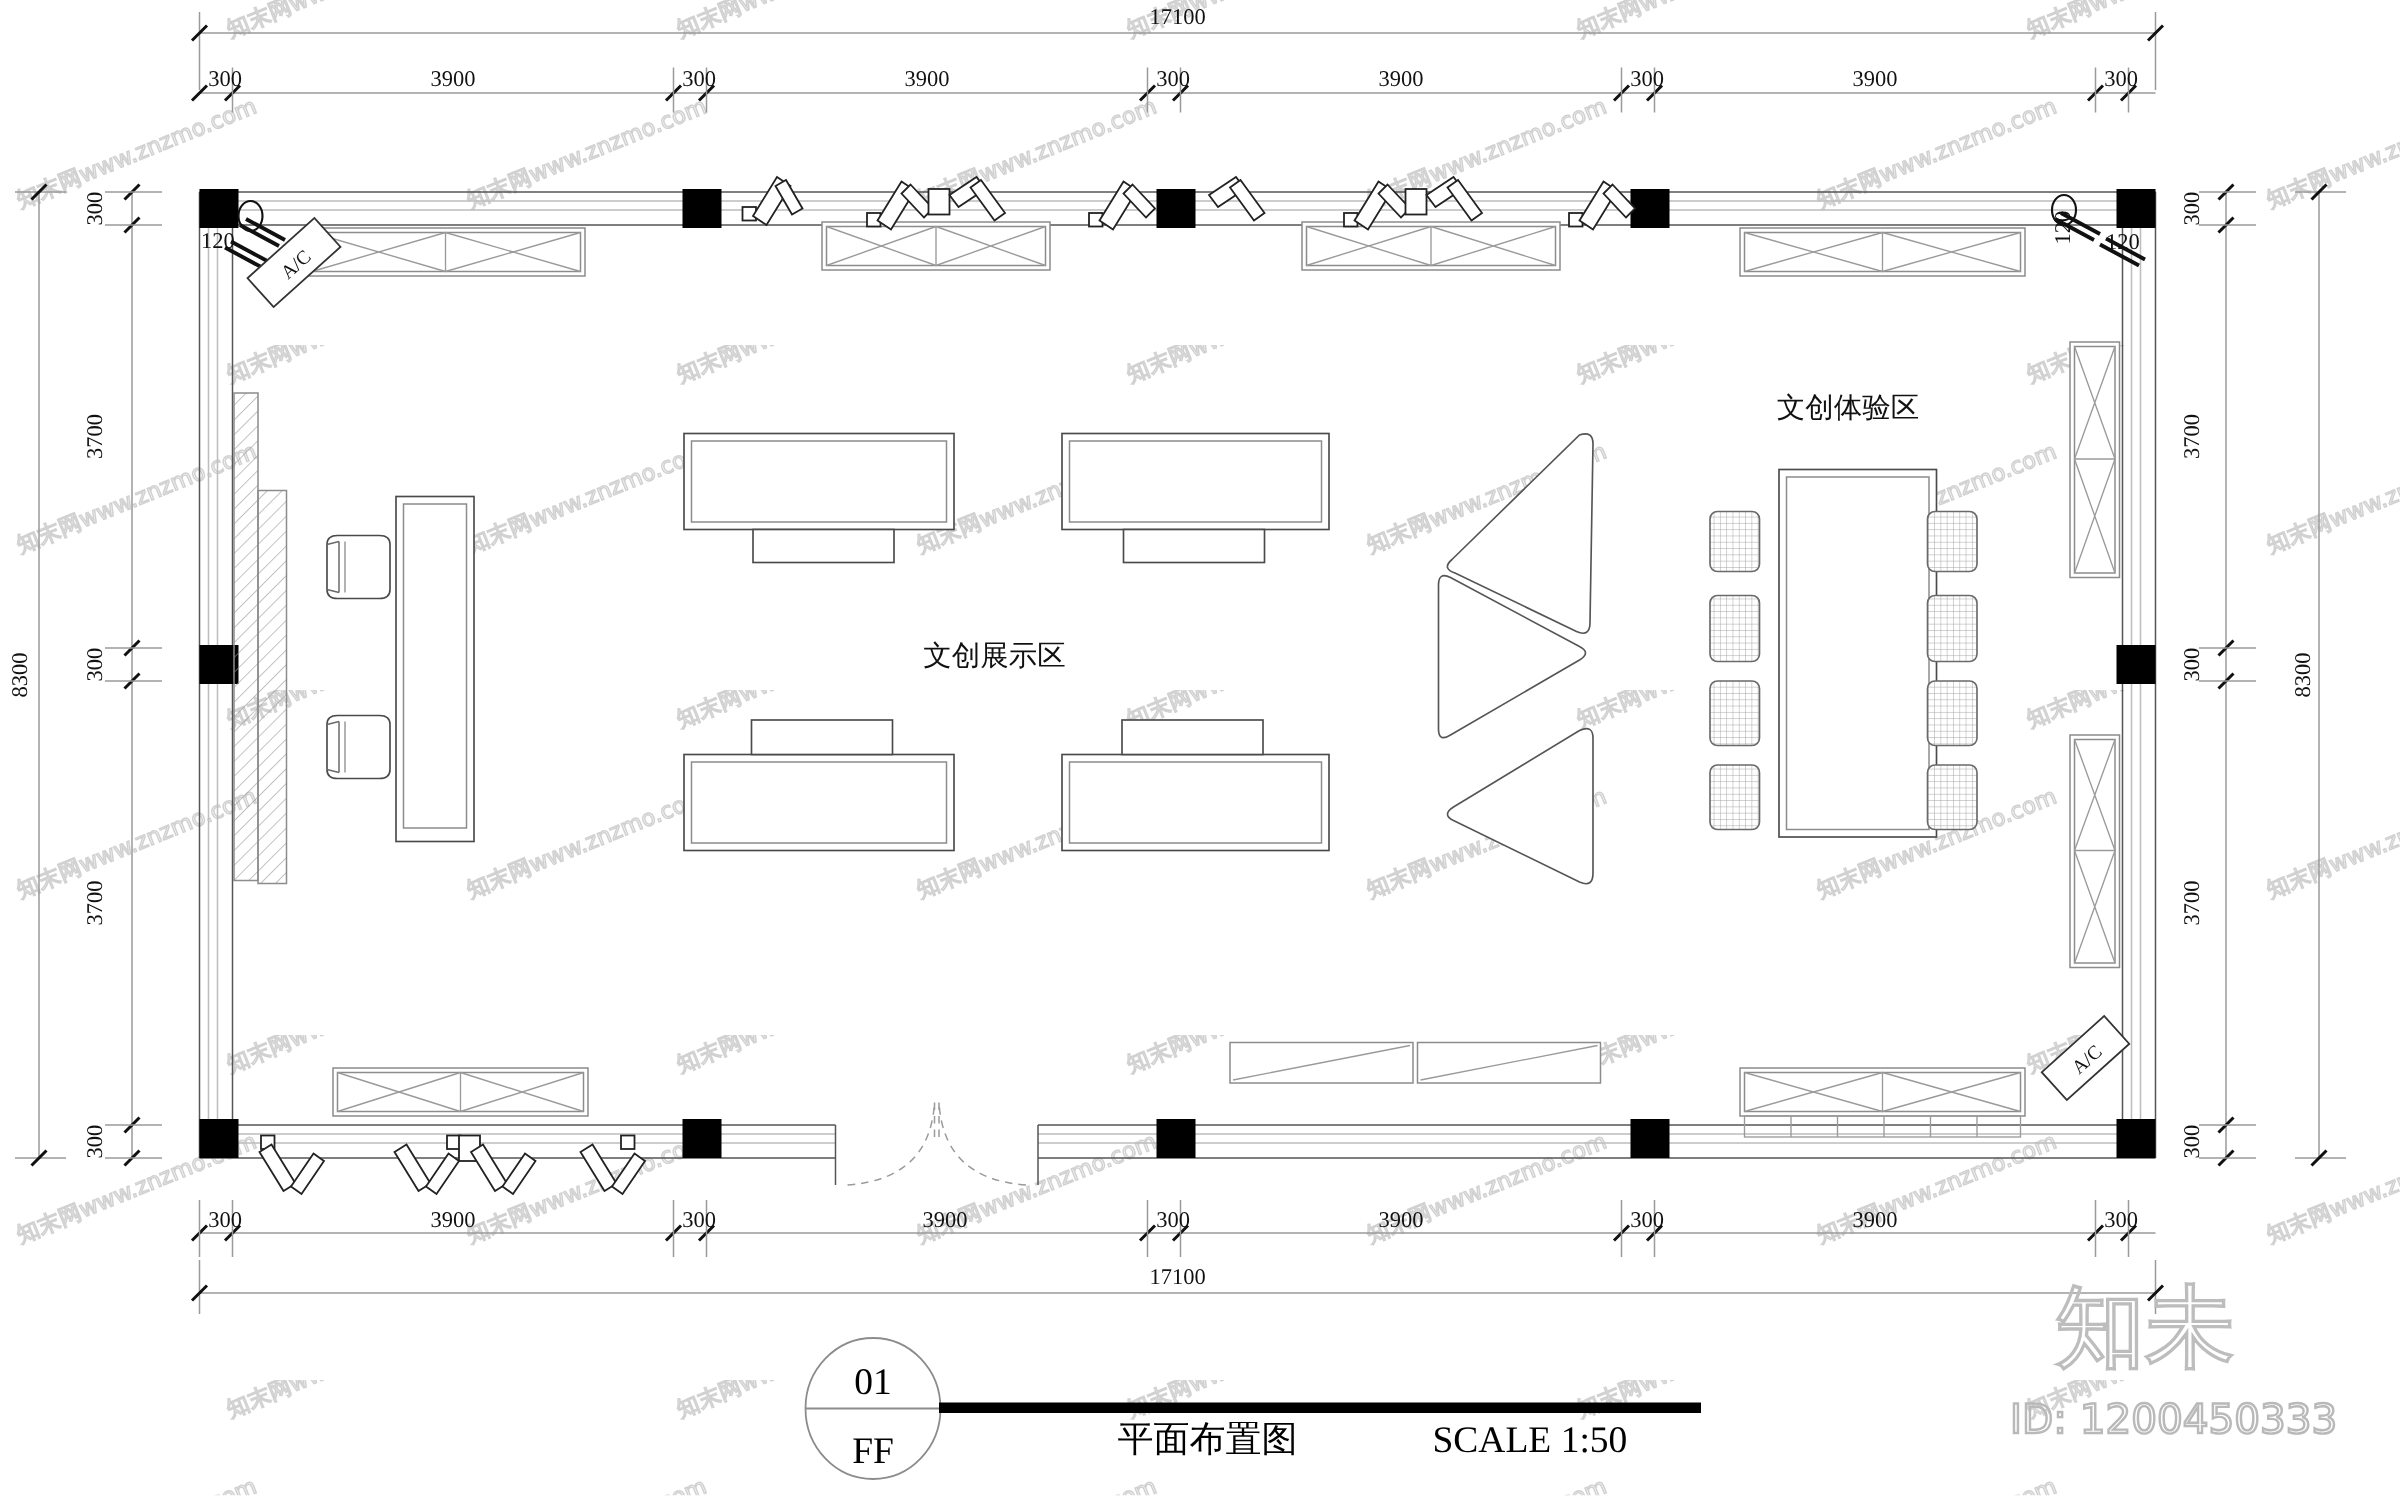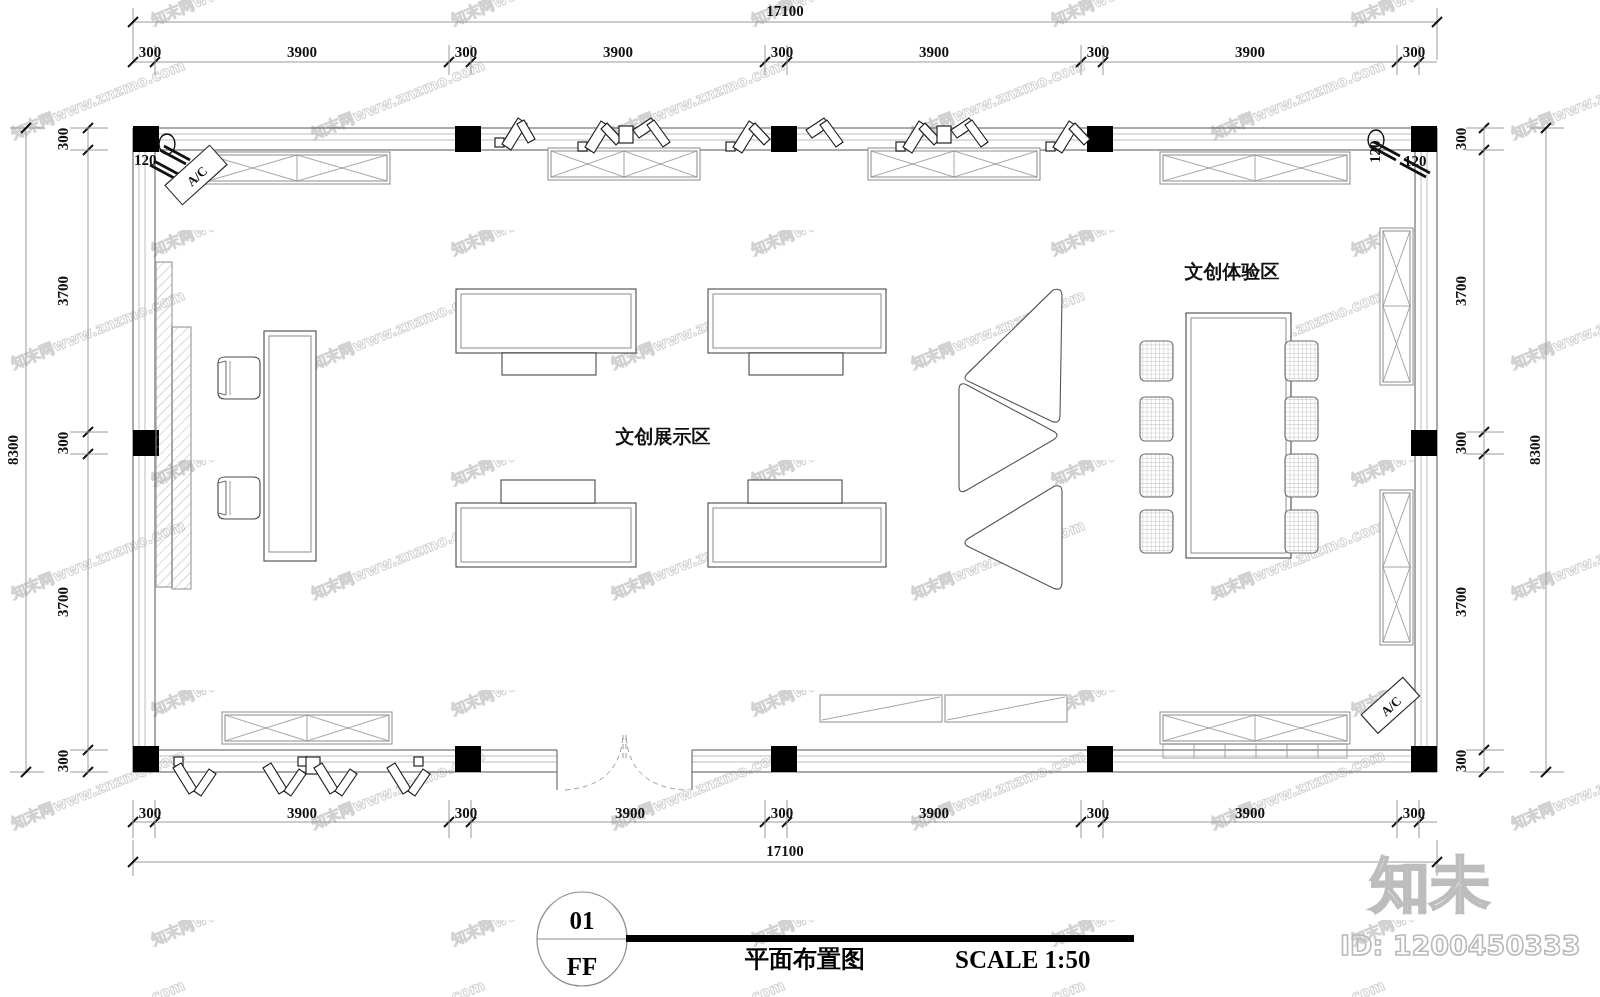--- a/index.html
+++ b/index.html
@@ -1,18 +1,18 @@
 <!DOCTYPE html>
 <html><head>
 <meta charset="utf-8">
 <style>
   html,body{margin:0;padding:0;background:#fff;}
   body{width:1600px;height:997px;position:relative;overflow:hidden;
        font-family:"Liberation Serif","DejaVu Serif",serif;color:#000;}
-  #stage{position:absolute;inset:0;font-weight:bold;}
+  #stage{position:absolute;inset:0;}
   svg#plan{position:absolute;left:0;top:0;width:1600px;height:997px;}
   .dimtxt{font-family:"Liberation Serif",serif;font-size:15px;fill:#111;}
   .zonetxt{font-family:"DejaVu Sans","Liberation Sans",sans-serif;font-size:19px;fill:#111;}
   .titletxt{font-family:"DejaVu Sans","Liberation Sans",sans-serif;font-size:24px;fill:#000;}
   .scaletxt{font-family:"Liberation Serif",serif;font-size:25px;fill:#000;}
   .tagtxt{font-family:"Liberation Serif",serif;font-size:13px;fill:#111;}
   .bubtxt{font-family:"Liberation Serif",serif;font-size:25px;fill:#000;}
   .wmtxt{font-family:"DejaVu Sans","Liberation Sans",sans-serif;
          font-size:15px;fill:none;stroke:#c9c9c9;stroke-width:1;opacity:.85;}
   .wmbig{font-family:"DejaVu Sans","Liberation Sans",sans-serif;font-size:60px;

